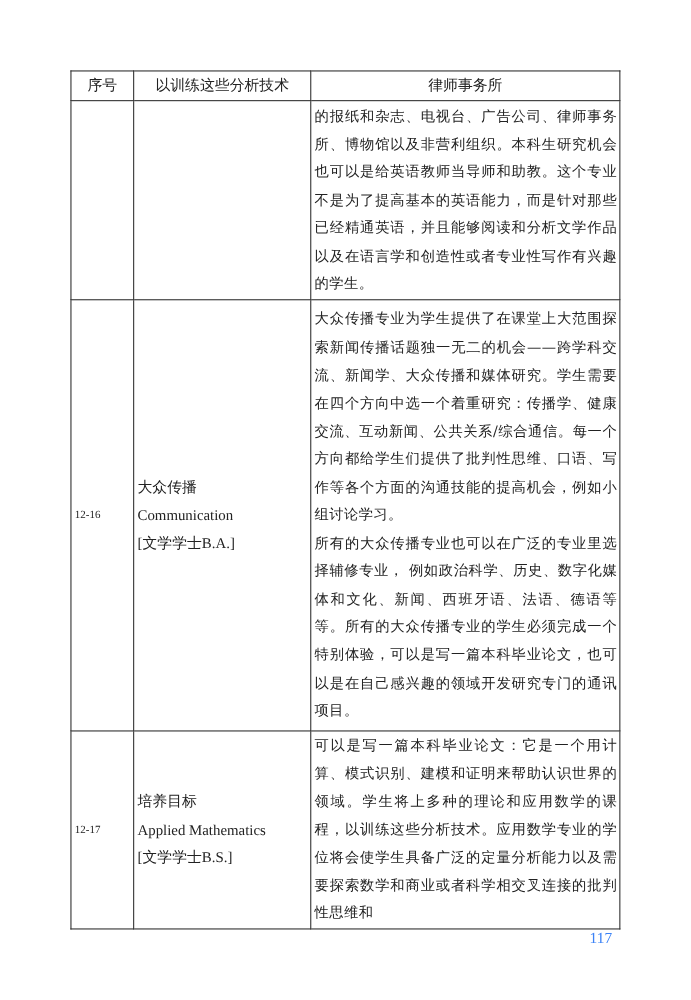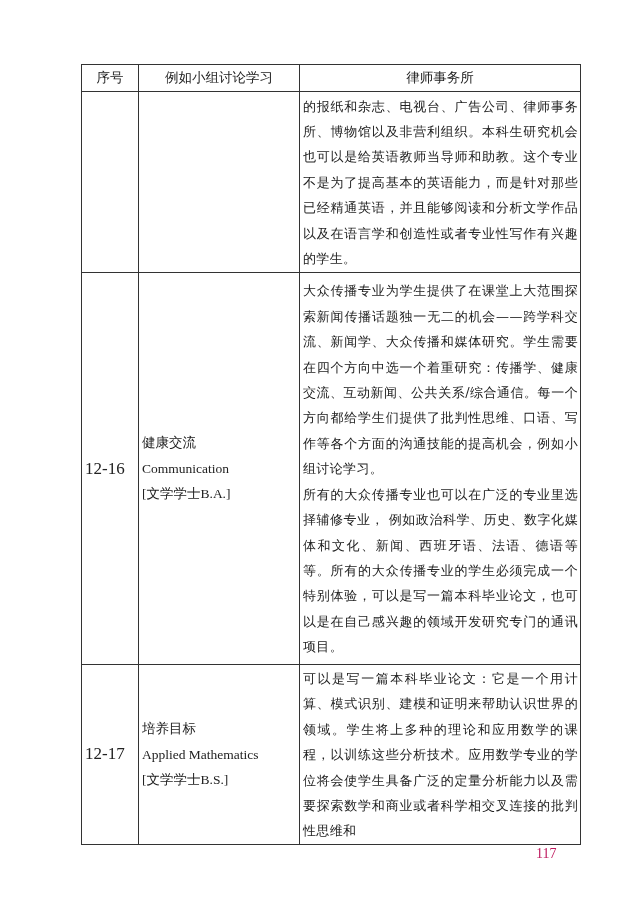--- a/index.html
+++ b/index.html
@@ -1,58 +1,58 @@
 <!DOCTYPE html>
 <html><head>
 <meta charset="utf-8">
 <style>
   html, body { margin:0; padding:0; }
   body { width:628px; height:909px; background:#ffffff; position:relative; overflow:hidden;
     font-family:"DejaVu Serif","Liberation Serif",serif; color:#222; }
-  .tbl { position:absolute; left:81px; top:64px; width:499px; border-collapse:collapse; table-layout:fixed; }
+  .tbl { position:absolute; left:64px; top:64px; width:499px; border-collapse:collapse; table-layout:fixed; }
   .tbl td, .tbl th { border:1.5px solid #333; padding:0; vertical-align:middle; }
   .tbl th { height:26px; font-size:13.5px; font-weight:normal; font-family:"DejaVu Sans","Liberation Sans",sans-serif; text-align:center; }
   .c1 { width:57px; }
   .c2 { width:161px; }
   .c3 { width:281px; }
   .goal { font-size:13px; line-height:25.4px; padding:1px 2px 0 3px !important; text-align:justify; letter-spacing:0.35px; }
   .goal p { margin:0; }
-  .num { font-size:17px; padding-left:3px !important; font-family:"Liberation Serif",serif;margin-left:36px; }
+  .num { font-size:10px; padding-left:3px !important; font-family:"Liberation Serif",serif;margin-left:36px; }
   .major { font-size:13.5px; line-height:25.4px; padding-left:3px !important; font-family:"Liberation Serif",serif; }
   .major div { white-space:nowrap; }
-  .page-num { position:absolute; left:536px; top:846px; font-size:14px; font-family:"Liberation Serif",serif; color:#be185d; }
+  .page-num { position:absolute; left:536px; top:846px; font-size:14px; font-family:"Liberation Serif",serif; color:#3b82f6; }
 </style>
 </head>
 <body>
 
 <table class="tbl">
   <colgroup>
       <col class="c1">
       <col class="c2">
       <col class="c3">
     </colgroup>
   <thead>
     <tr>
       <th>序号</th>
-      <th>例如小组讨论学习</th>
+      <th>以训练这些分析技术</th>
       <th>律师事务所</th>
     </tr>
   </thead>
   <tbody>
     <tr style="height:181px;">
       <td class="num"></td>
       <td class="major"></td>
       <td class="goal">
         <p>的报纸和杂志、电视台、广告公司、律师事务所、博物馆以及非营利组织。本科生研究机会也可以是给英语教师当导师和助教。这个专业不是为了提高基本的英语能力，而是针对那些已经精通英语，并且能够阅读和分析文学作品以及在语言学和创造性或者专业性写作有兴趣的学生。</p>
       </td>
     </tr>
     <tr style="height:392px;">
       <td class="num">12-16</td>
       <td class="major">
-        <div>健康交流</div>
+        <div>大众传播</div>
         <div>Communication</div>
         <div>[文学学士B.A.]</div>
       </td>
       <td class="goal">
         <p>大众传播专业为学生提供了在课堂上大范围探索新闻传播话题独一无二的机会——跨学科交流、新闻学、大众传播和媒体研究。学生需要在四个方向中选一个着重研究：传播学、健康交流、互动新闻、公共关系/综合通信。每一个方向都给学生们提供了批判性思维、口语、写作等各个方面的沟通技能的提高机会，例如小组讨论学习。</p>
         <p>所有的大众传播专业也可以在广泛的专业里选择辅修专业， 例如政治科学、历史、数字化媒体和文化、新闻、西班牙语、法语、德语等等。所有的大众传播专业的学生必须完成一个特别体验，可以是写一篇本科毕业论文，也可以是在自己感兴趣的领域开发研究专门的通讯项目。</p>
       </td>
     </tr>
     <tr style="height:156px;">
       <td class="num">12-17</td>

